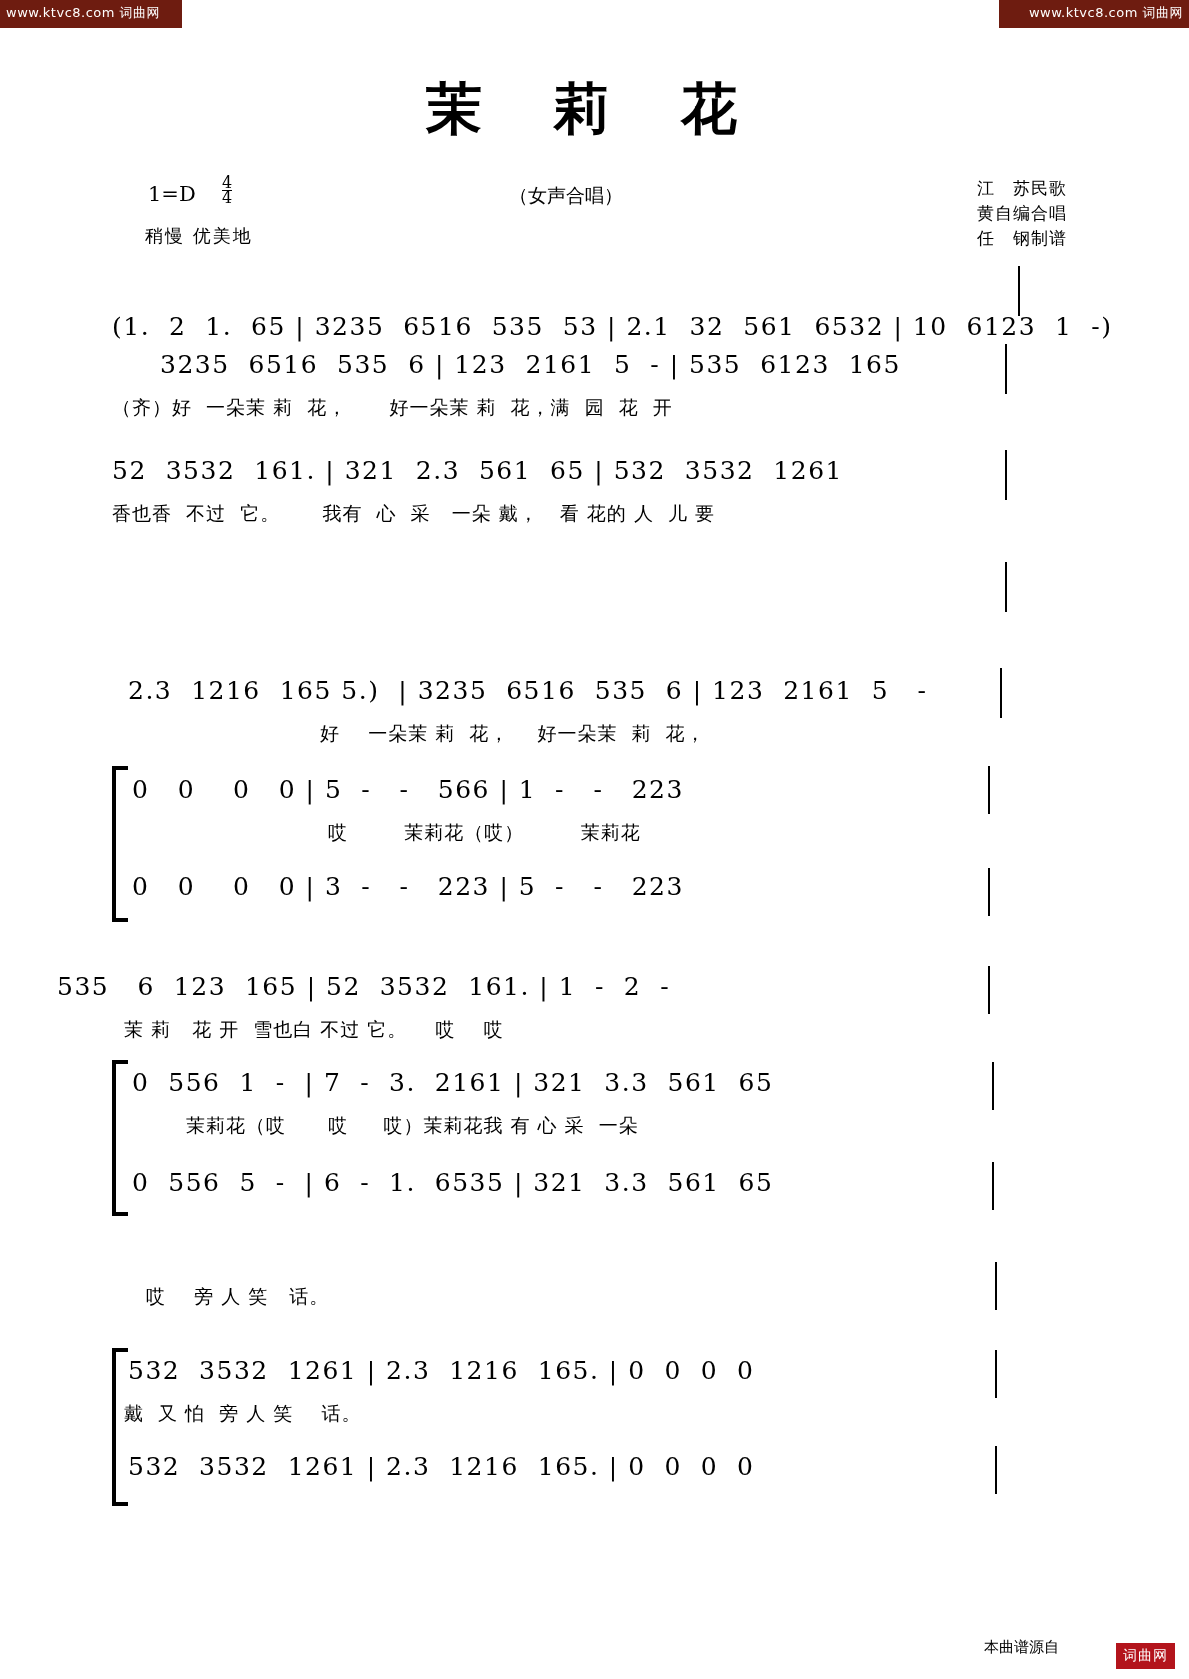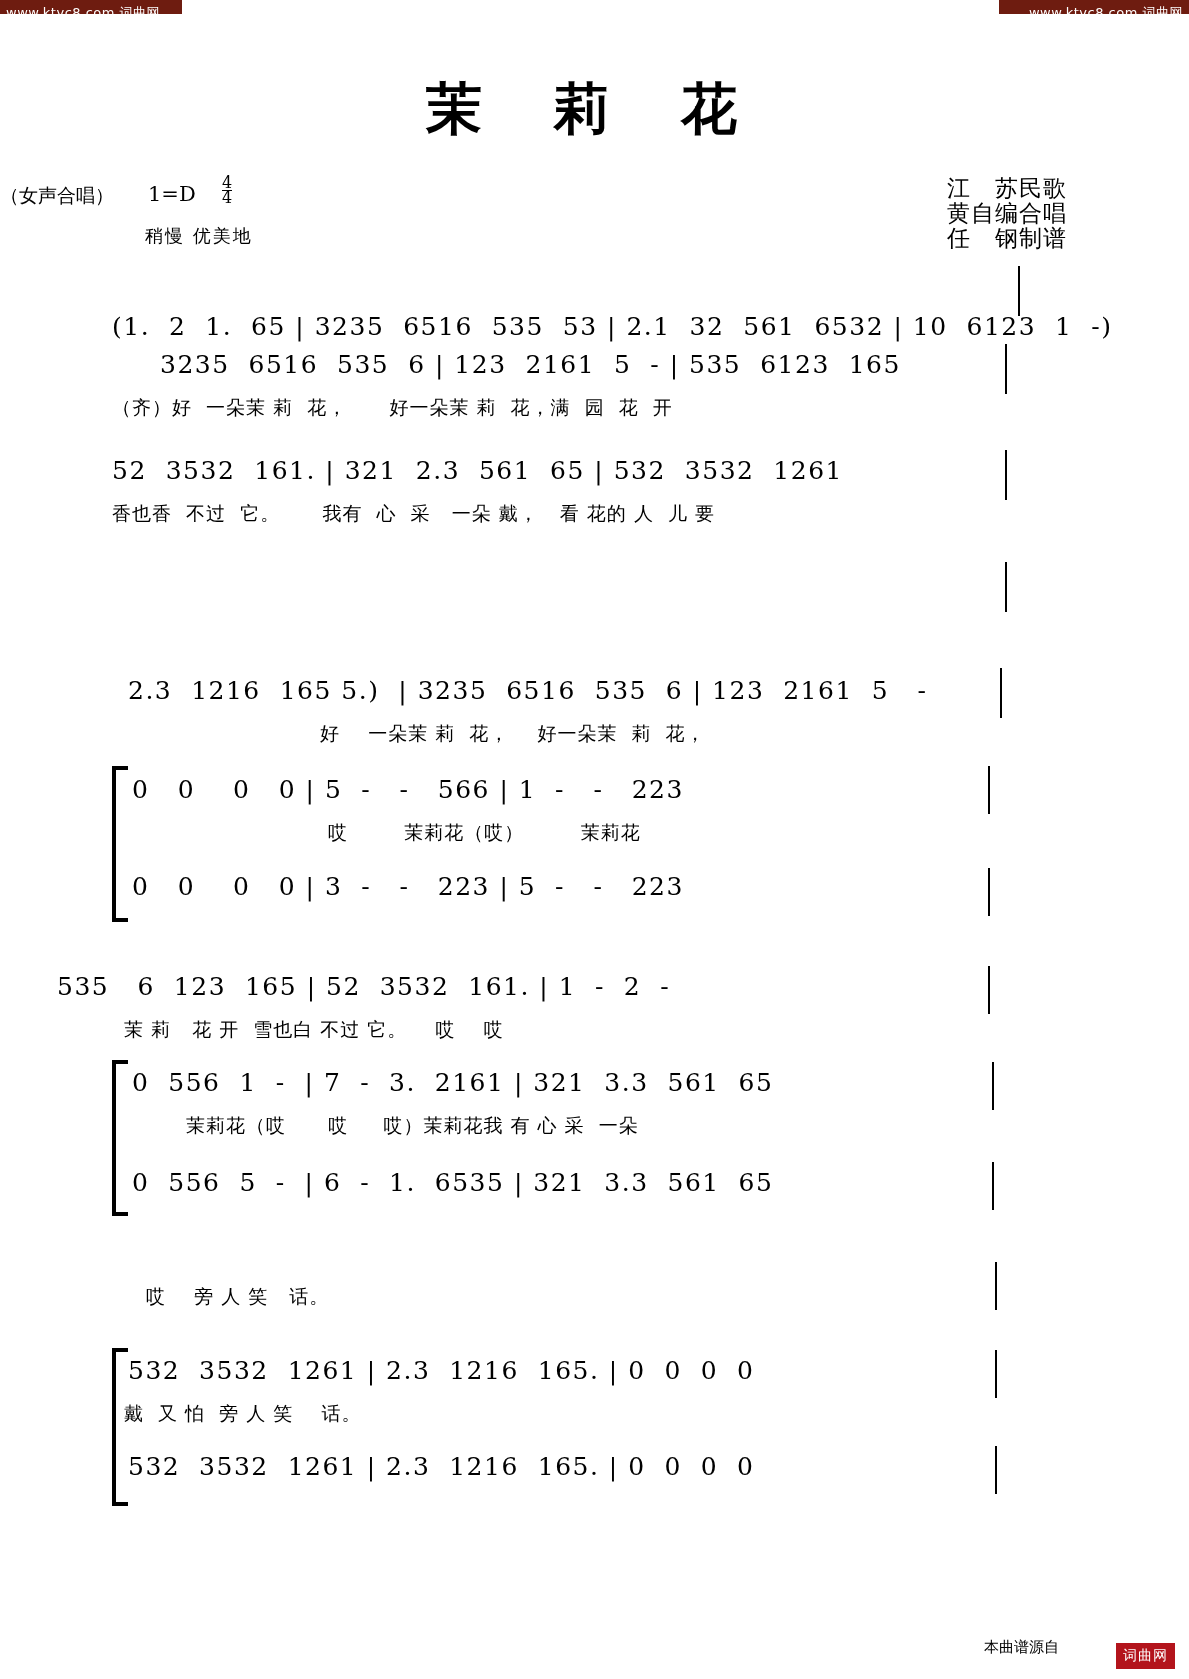--- a/index.html
+++ b/index.html
@@ -12,21 +12,21 @@
     width: 1189px;
     height: 1679px;
     background: #ffffff;
     font-family: "DejaVu Sans", "Liberation Sans", sans-serif;
     overflow: hidden;
   }
   
   .topbar {
     position: absolute;
     top: 0;
-    height: 14px;
+    height: 28px;
     background: #6e1c10;
     color: #ffffff;
     font-size: 13px;
     line-height: 26px;
     padding: 0 6px;
     white-space: nowrap;
     letter-spacing: 0.5px;
   }
   .topbar.left { left: 0; width: 170px; }
   .topbar.right { right: 0; width: 178px; text-align: right; }
@@ -42,20 +42,21 @@
     font-size: 56px;
     font-weight: bold;
     letter-spacing: 26px;
     color: #000;
   }
   .subtitle {
     position: absolute;
     top: 183px;
     left: 0;
     width: 1132px;
+    text-align: center;
     font-size: 19px;
     font-family: "DejaVu Serif", "Liberation Serif", serif;
     color: #000;
   }
   .keysig {
     position: absolute;
     left: 148px;
     top: 182px;
     font-size: 21px;
     font-family: "DejaVu Serif", "Liberation Serif", serif;
@@ -77,21 +78,21 @@
     left: 145px;
     top: 224px;
     font-size: 18px;
     font-family: "DejaVu Serif", "Liberation Serif", serif;
     letter-spacing: 2px;
   }
   .credits {
     position: absolute;
     right: 122px;
     top: 176px;
-    font-size: 23px;
+    font-size: 17px;
     line-height: 25px;
     text-align: left;
     font-family: "DejaVu Serif", "Liberation Serif", serif;
   }
   .credits div { letter-spacing: 1px; }
 
   
   .staffline {
     position: absolute;
     left: 0;

